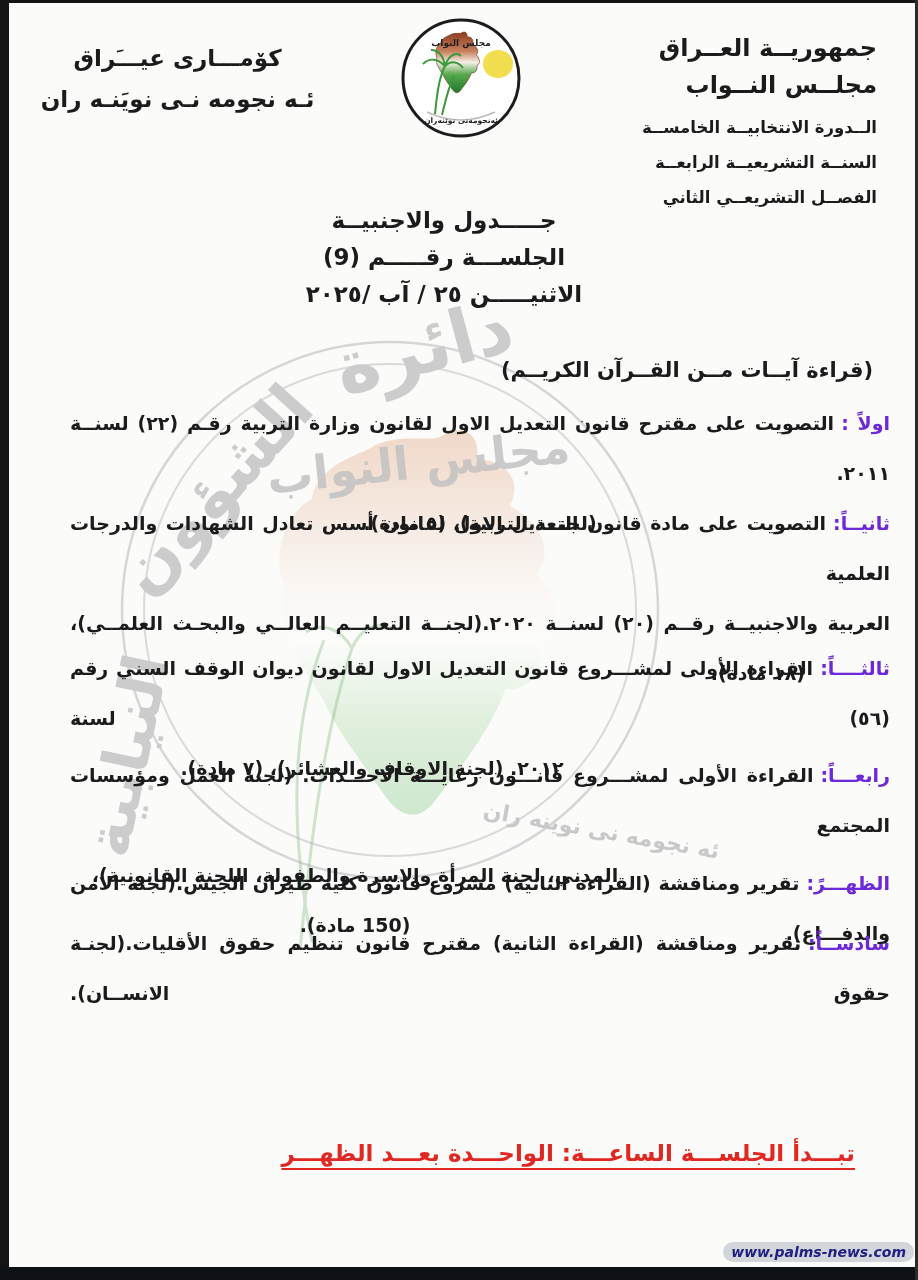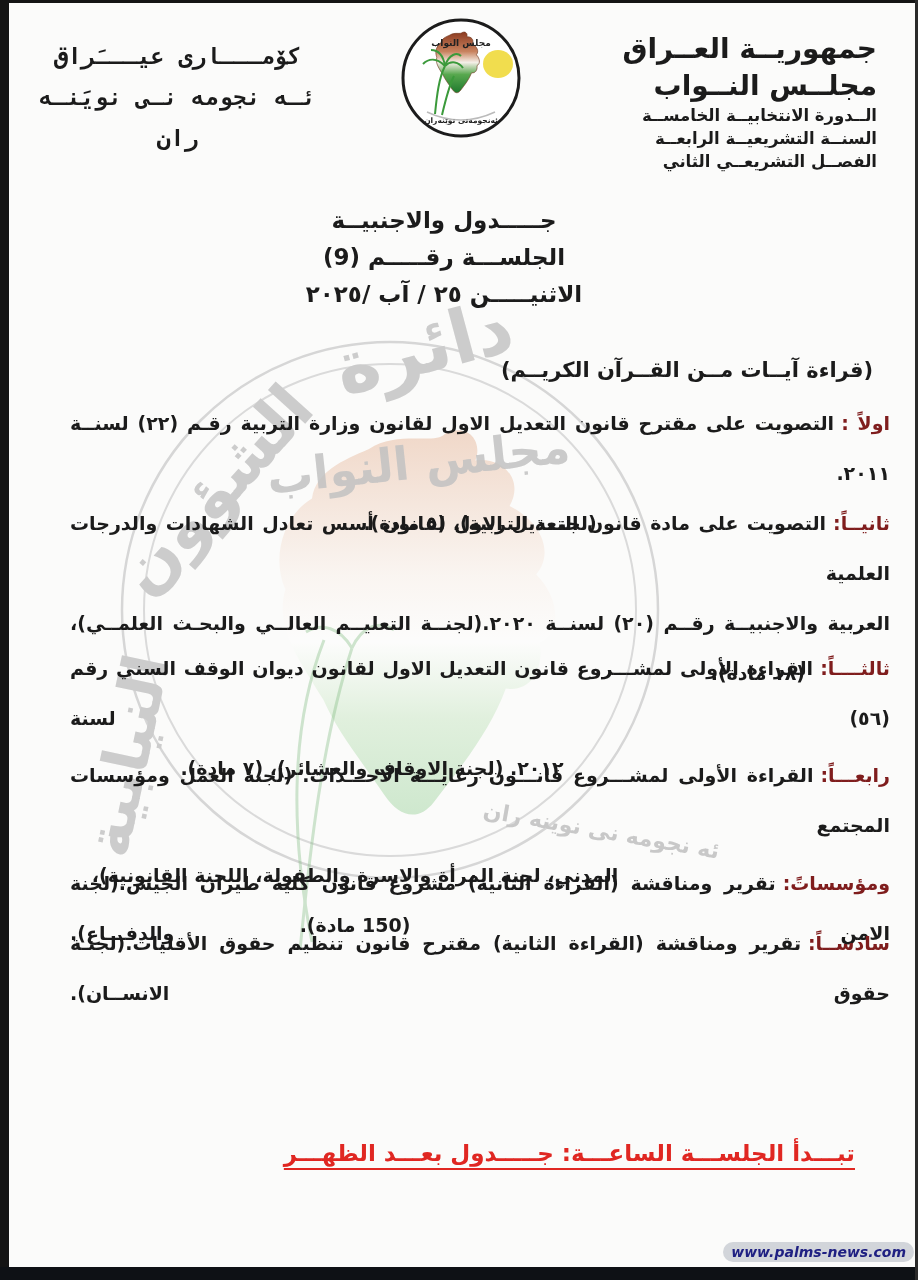--- a/index.html
+++ b/index.html
@@ -12,43 +12,43 @@
   .edge-bottom{left:0;bottom:0;width:918px;height:13px;background:#0e1115;}
   .edge-right{right:0;top:0;width:3px;height:1280px;background:#2a2a2a;}
 
   
   .wm{position:absolute;left:0;top:0;width:918px;height:1280px;pointer-events:none;}
 
   .blk{position:absolute;color:#1b1b1b;font-weight:bold;}
 
   
   .hdr-right{right:41px;top:30px;width:330px;text-align:right;direction:rtl;}
-  .hdr-right .h-big{font-size:28px;line-height:37px;}
-  .hdr-right .h-sub{font-size:16.5px;line-height:23px;margin-top:0;}
+  .hdr-right .h-big{font-size:24px;line-height:37px;}
+  .hdr-right .h-sub{font-size:16.5px;line-height:23px;margin-top:12px;}
   .hdr-right .h-sub-first{}
-  .hdr-left{left:15px;top:38px;width:325px;text-align:center;direction:rtl;font-family:Liberation Mono, monospace;}
+  .hdr-left{left:15px;top:38px;width:325px;text-align:center;direction:rtl;}
   .hdr-left .h-big{font-size:23px;line-height:41px;}
 
   
   .emblem{position:absolute;left:399px;top:16px;width:124px;height:124px;}
 
   
   .title-block{left:0;top:202px;width:888px;text-align:center;direction:rtl;font-size:23px;line-height:37px;}
 
   .quran{right:45px;top:358px;width:600px;text-align:right;direction:rtl;font-size:21px;}
 
   
   .item{position:absolute;left:70px;width:820px;direction:rtl;color:#1b1b1b;font-weight:bold;font-size:19px;}
   .item .line{line-height:50px;}
   .l-first{text-align:justify;text-align-last:justify;}
   .l-center{text-align:center;}
   .l-center-s1{text-align:center;padding-left:0;padding-right:216px;}
   .l-center-s2{text-align:center;padding-left:0;padding-right:250px;}
   .l-right-ind{text-align:right;padding-right:85px;}
-  .lbl{color:#7f1d1d;margin-left:7px;}
+  .lbl{color:#6d28d9;margin-left:7px;}
 
   .footer-red{left:315px;top:1140px;width:540px;direction:rtl;text-align:center;font-size:23px;
               color:#e02722;white-space:nowrap;font-weight:bold;
               text-decoration:underline;text-decoration-thickness:2px;text-underline-offset:7px;}
 
   .url-badge{position:absolute;right:4px;top:1242px;background:#d2d5da;color:#1f2082;
              font-size:14px;font-style:italic;font-weight:bold;padding:2px 8px;border-radius:10px;
              font-family:"DejaVu Sans","Liberation Sans",sans-serif;}
 </style>
 </head>
@@ -167,31 +167,31 @@
 
   <div class="item" style="top:750px">
     <div class="line l-first">
       <span class="lbl">رابعـــاً:</span><span>القراءة الأولى لمشـــروع قانـــون رعايـــة الاحـــداث. (لجنة العمل ومؤسسات المجتمع</span>
     </div>
     <div class="line l-center-s2">المدني، لجنة المرأة والاسرة والطفولة، اللجنة القانونية)، (150 مادة).</div>
   </div>
 
   <div class="item" style="top:858px">
     <div class="line l-first">
-      <span class="lbl">ومؤسساتً:</span><span>تقرير ومناقشة (القراءة الثانية) مشروع قانون كلية طيران الجيش.(لجنة الامن والدفـــاع).</span>
+      <span class="lbl">الظهـــرً:</span><span>تقرير ومناقشة (القراءة الثانية) مشروع قانون كلية طيران الجيش.(لجنة الامن والدفـــاع).</span>
     </div>
   </div>
 
   <div class="item" style="top:918px">
     <div class="line l-first">
       <span class="lbl">سادســاً:</span><span>تقرير ومناقشة (القراءة الثانية) مقترح قانون تنظيم حقوق الأقليات.(لجنـة حقوق الانســان).</span>
     </div>
   </div>
 
-  <div class="blk footer-red">تبـــدأ الجلســـة الساعـــة: جـــــدول بعـــد الظهـــر</div>
+  <div class="blk footer-red">تبـــدأ الجلســـة الساعـــة: الواحـــدة بعـــد الظهـــر</div>
 
   <div class="url-badge">www.palms-news.com</div>
 
   <div class="edge edge-left"></div>
   <div class="edge edge-top"></div>
   <div class="edge edge-bottom"></div>
   <div class="edge edge-right"></div>
 
 </div>
 

